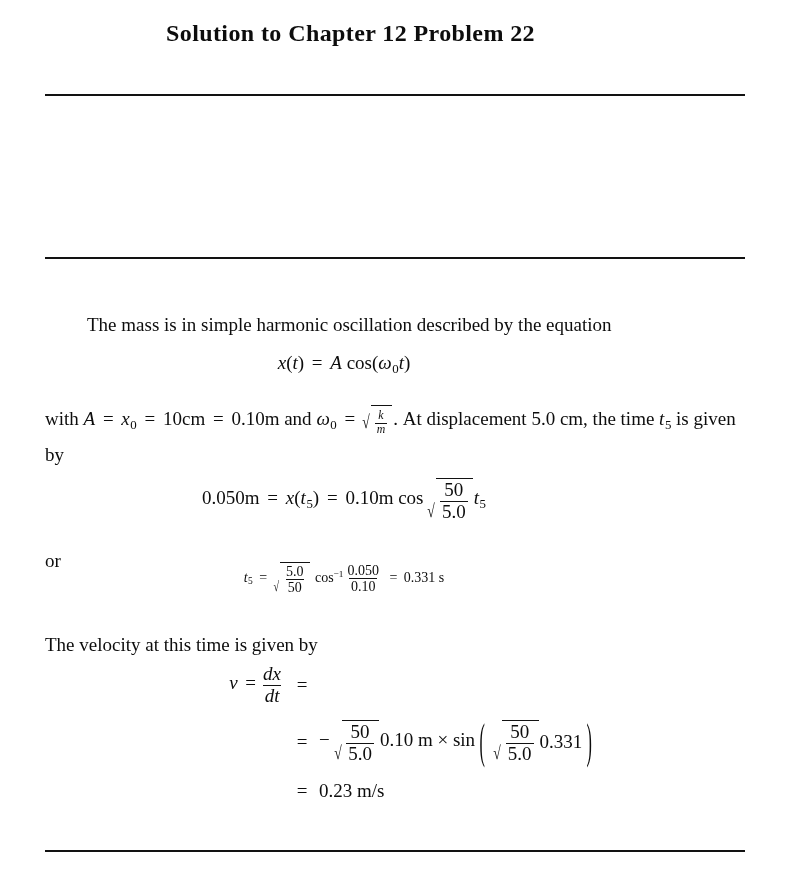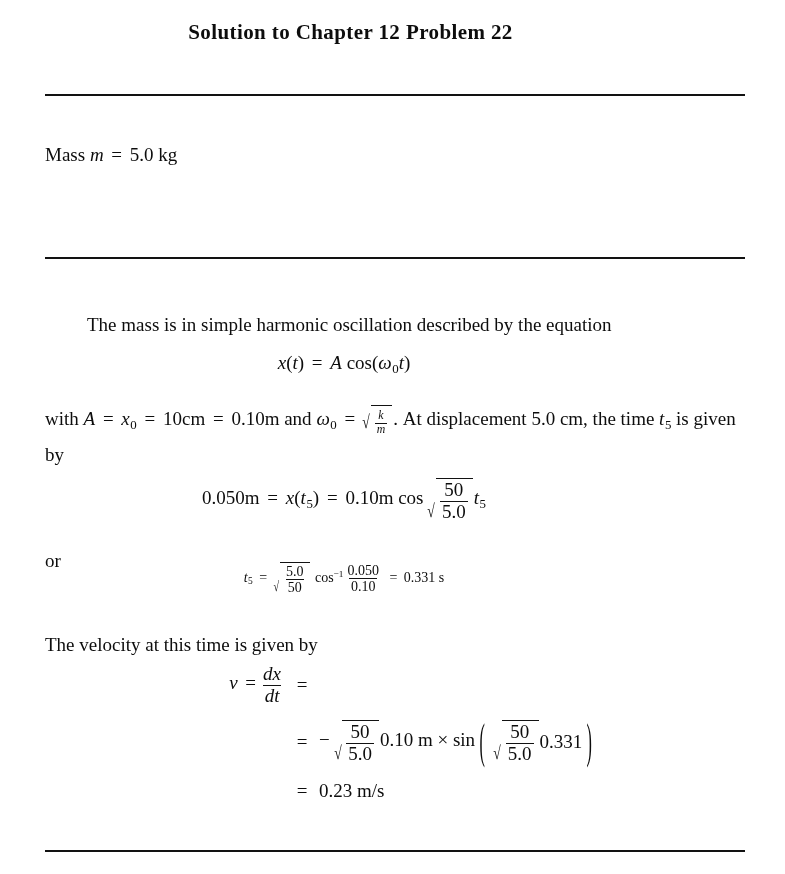--- a/index.html
+++ b/index.html
@@ -16,21 +16,21 @@
     overflow: hidden;
   }
 
   
   .doc-title {
     position: absolute;
     top: 20px;
     left: 0;
     width: 701px;
     text-align: center;
-    font-size: 21px;
+    font-size: 24px;
     font-weight: bold;
     letter-spacing: 0.4px;
   }
 
   
   .rule {
     position: absolute;
     left: 45px;
     width: 700px;
     height: 2px;
@@ -165,26 +165,20 @@
 <body>
 
 <div class="doc-title">Solution to Chapter 12 Problem 22</div>
 
 <div class="rule rule-top"></div>
 <div class="rule rule-mid"></div>
 <div class="rule rule-bottom"></div>
 
 <div class="block givens">
 
-  <div>
-    <span>Mass</span>
-    <span class="mi">m</span>
-    <span class="mo">=</span>
-    <span>5.0 kg</span>
-  </div>
 
 
 
 </div>
 
 <div class="block para para-intro">The mass is in simple harmonic oscillation described by the equation</div>
 
 <div class="display eq-motion">
   <span class="mi">x</span><span class="up">(</span><span class="mi">t</span><span class="up">)</span>
   <span class="mo">=</span>

